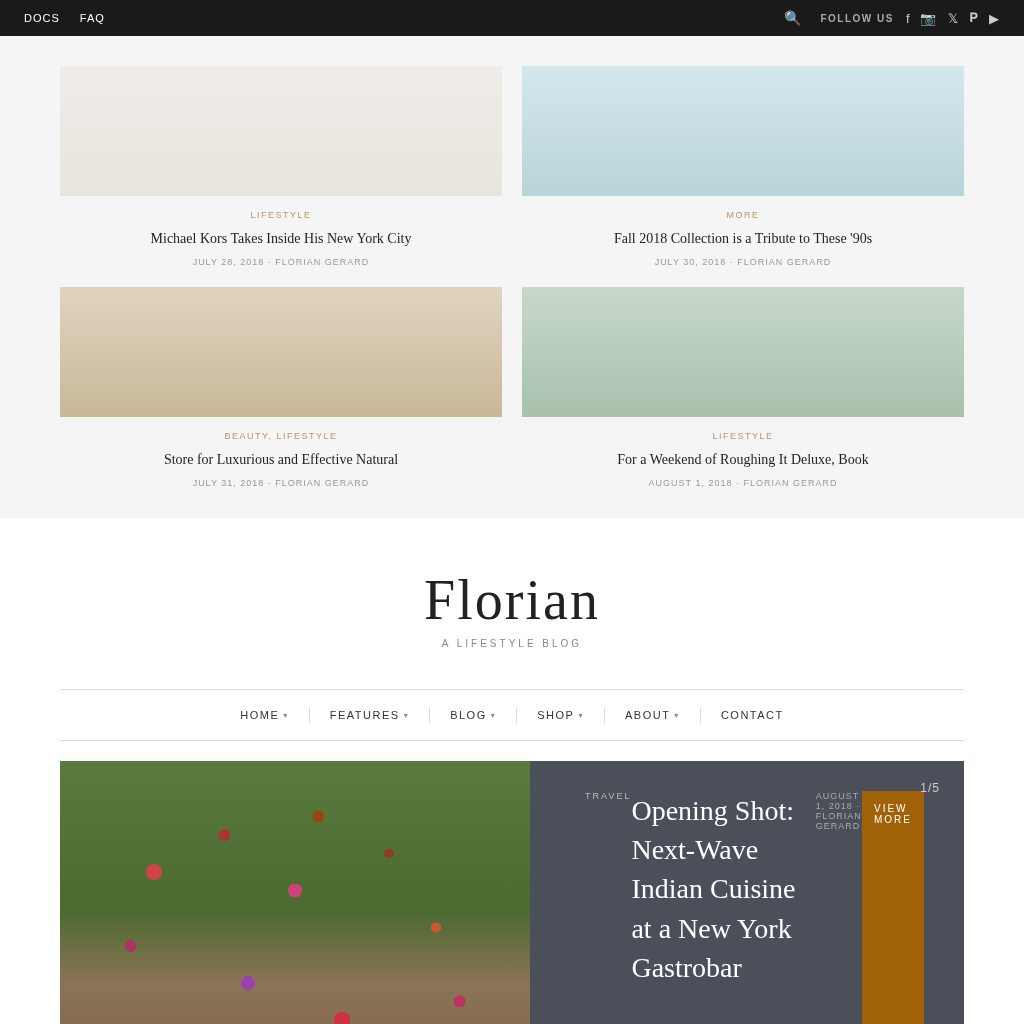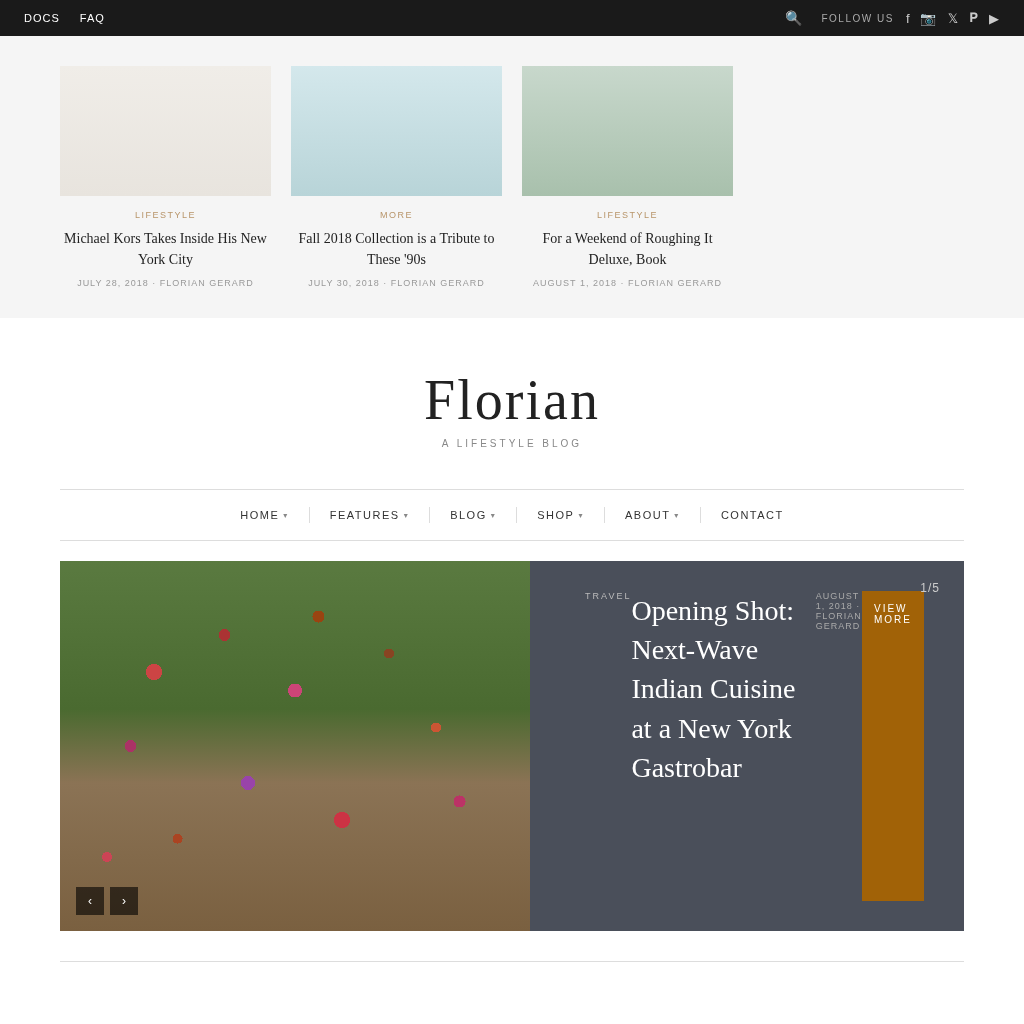--- a/index.html
+++ b/index.html
@@ -14,33 +14,33 @@
       justify-content: space-between;
       padding: 0 24px;
       height: 36px;
       font-family: Arial, sans-serif;
       font-size: 11px;
       letter-spacing: 1px;
     }
     .top-bar-left { display: flex; gap: 20px; }
     .top-bar-right { display: flex; align-items: center; gap: 12px; }
     .top-bar a { color: #fff; text-decoration: none; }
-    .follow-us { font-size: 10px; letter-spacing: 1.5px; color: #aaa; }
+    .follow-us { font-size: 10px; letter-spacing: 1.5px; color: #aaa; font-weight: bold; }
     .social-icons { display: flex; gap: 10px; align-items: center; }
     .social-icon { font-size: 13px; color: #ccc; }
     .search-icon { font-size: 14px; color: #fff; margin-right: 6px; }
 
     
     .recent-posts {
       background: #f5f5f5;
       padding: 30px 60px;
     }
     .posts-grid {
       display: grid;
-      grid-template-columns: repeat(4, 1fr);
+      grid-template-columns: repeat(2, 1fr);
       gap: 20px;
     }
     .post-card { background: #f5f5f5; }
     .post-image {
       width: 100%;
       height: 130px;
       object-fit: cover;
       background: #ccc;
       display: flex;
       align-items: center;
@@ -298,20 +298,30 @@
       <div class="post-image">
         <div class="post-image-inner img-coffee"></div>
       </div>
       <div class="post-category">MORE</div>
       <div class="post-title">Fall 2018 Collection is a Tribute to These '90s</div>
       <div class="post-meta">
         <span>JULY 30, 2018</span> · <span>FLORIAN GERARD</span>
       </div>
     </div>
 
+    <div class="post-card">
+      <div class="post-image">
+        <div class="post-image-inner img-shelf"></div>
+      </div>
+      <div class="post-category">BEAUTY, LIFESTYLE</div>
+      <div class="post-title">Store for Luxurious and Effective Natural</div>
+      <div class="post-meta">
+        <span>JULY 31, 2018</span> · <span>FLORIAN GERARD</span>
+      </div>
+    </div>
 
     <div class="post-card">
       <div class="post-image">
         <div class="post-image-inner img-outdoor"></div>
       </div>
       <div class="post-category">LIFESTYLE</div>
       <div class="post-title">For a Weekend of Roughing It Deluxe, Book</div>
       <div class="post-meta">
         <span>AUGUST 1, 2018</span> · <span>FLORIAN GERARD</span>
       </div>

